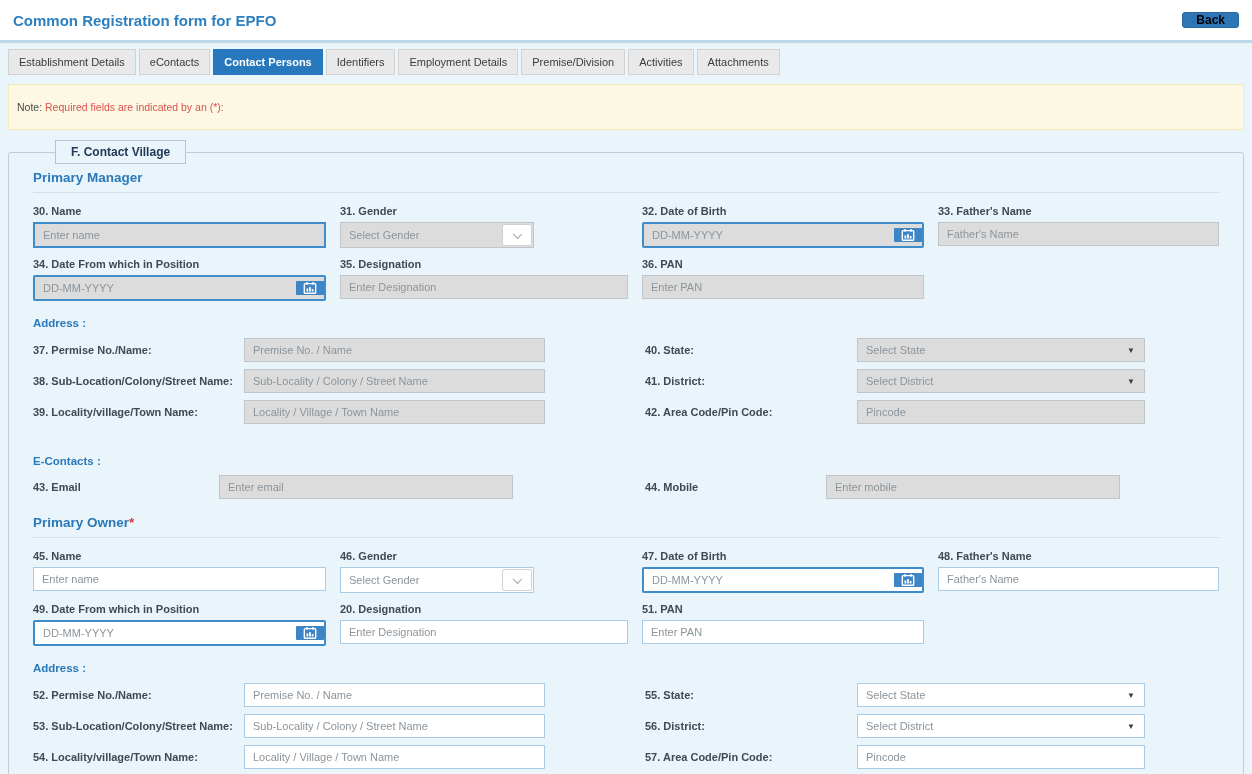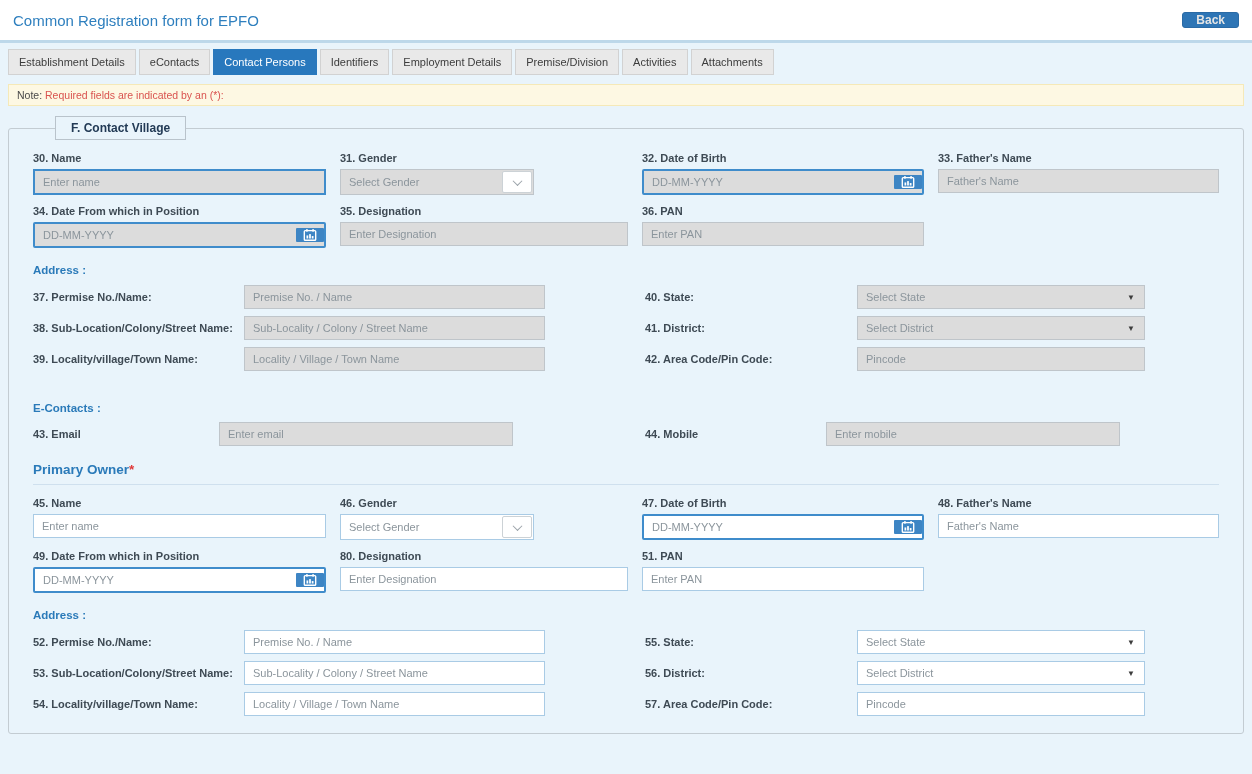--- a/index.html
+++ b/index.html
@@ -2,31 +2,31 @@
 <html><head>
 <meta charset="utf-8">
 <style>
   * { margin:0; padding:0; box-sizing:border-box; }
   html,body { background:#d7e5ee; }
   body { font-family:"Liberation Sans", sans-serif; }
   .page { width:1252px; height:774px; background:#e9f4fb; overflow:hidden; position:relative; }
 
   
   .hdr { background:#fff; height:40px; display:flex; align-items:center; justify-content:space-between; padding:0 13px; }
-  .hdr h1 { font-size:15px; font-weight:400; color:#2e7fbe; }
-  .back-btn { background:#2e75b5; color:#e5e5e5; border:1px solid #2a6aa5; border-radius:3px; font-size:12px; font-weight:700; padding:0 13px; cursor:pointer; font-family:inherit;text-align:right; }
+  .hdr h1 { font-size:15px; font-weight:700; color:#2e7fbe; }
+  .back-btn { background:#2e75b5; color:#000000; border:1px solid #2a6aa5; border-radius:3px; font-size:12px; font-weight:700; padding:0 13px; cursor:pointer; font-family:inherit;text-align:right; }
   .hdr-rule { height:3px; background:#bdd8ea; }
 
   
   .tabs { display:flex; gap:3px; margin:6px 8px 0 8px; }
   .tab { background:#e9e9e9; border:1px solid #d2d2d2; color:#3c3c3c; font-size:11px; padding:6px 10px; cursor:pointer; white-space:nowrap; }
-  .tab.active { background:#2878bd; border-color:#2878bd; color:#fff; font-weight:400; }
-
-  
-  .note { margin:9px 8px 0 8px; background:#fdf8e3; border:1px solid #f5e9b8; padding:4px 8px; font-size:10.5px; color:#4a4a4a; }
+  .tab.active { background:#2878bd; border-color:#2878bd; color:#fff; font-weight:700; }
+
+  
+  .note { margin:9px 8px 0 8px; background:#fdf8e3; border:1px solid #f5e9b8; padding:16px 8px; font-size:10.5px; color:#4a4a4a; }
   .note .red { color:#d9534f; }
 
   
   fieldset.frame { margin:10px 8px 0 8px; border:1px solid #c3ccd2; border-radius:3px; padding:0 24px 10px 24px; }
   legend.frame-legend { margin-left:22px; border:1px solid #b9c3cb; background:#e9f4fb; padding:4px 15px; font-size:12px; font-weight:600; color:#223a55; }
 
   
   .sec-h { color:#2a7ab9; font-size:13.5px; font-weight:700; padding-bottom:7px; border-bottom:1px solid #cfe0ee; margin-top:6px; }
   .sec-h .req { color:#e03a3a; }
   .desc { font-size:10px; color:#56646f; margin-top:8px; }
@@ -108,20 +108,21 @@
 
   <div class="note">
     <span>Note:</span>
     <span class="red">Required fields are indicated by an (*):</span>
   </div>
 
   <fieldset class="frame">
     <legend class="frame-legend">F. Contact Village</legend>
 
     <section>
+      <h2 class="sec-h"><span>Primary Manager</span><span class="req"></span></h2>
 
       <div class="row4">
         <div>
           <label class="lbl">30. Name</label>
           <input class="ctl in-dis focus-blue" placeholder="Enter name" style="">
         </div>
         <div>
           <label class="lbl">31. Gender</label>
           <div class="gsel dis">
             <span class="txt">Select Gender</span>
@@ -286,21 +287,21 @@
                   <line x1="4.5" y1="1" x2="4.5" y2="4.2" stroke="#fff" stroke-width="1.6"></line>
                   <line x1="11.5" y1="1" x2="11.5" y2="4.2" stroke="#fff" stroke-width="1.6"></line>
                   <rect x="4" y="8.5" width="2" height="3.5" fill="#fff"></rect>
                   <rect x="7" y="7" width="2" height="5" fill="#fff"></rect>
                   <rect x="10" y="9.2" width="2" height="2.8" fill="#fff"></rect>
                 </svg>
               </button>
           </div>
         </div>
         <div>
-          <label class="lbl">80. Designation</label>
+          <label class="lbl">20. Designation</label>
           <input class="ctl in-en" placeholder="Enter Designation" style="">
         </div>
         <div>
           <label class="lbl">51. PAN</label>
           <input class="ctl in-en" placeholder="Enter PAN" style="">
         </div>
         <div></div>
       </div>
 
       <div class="addr">

